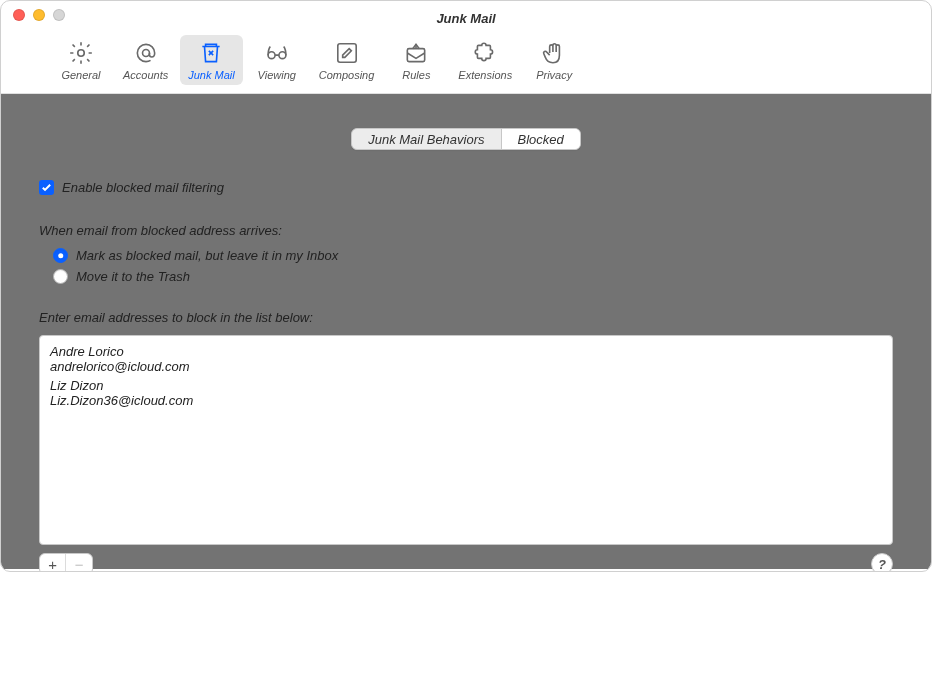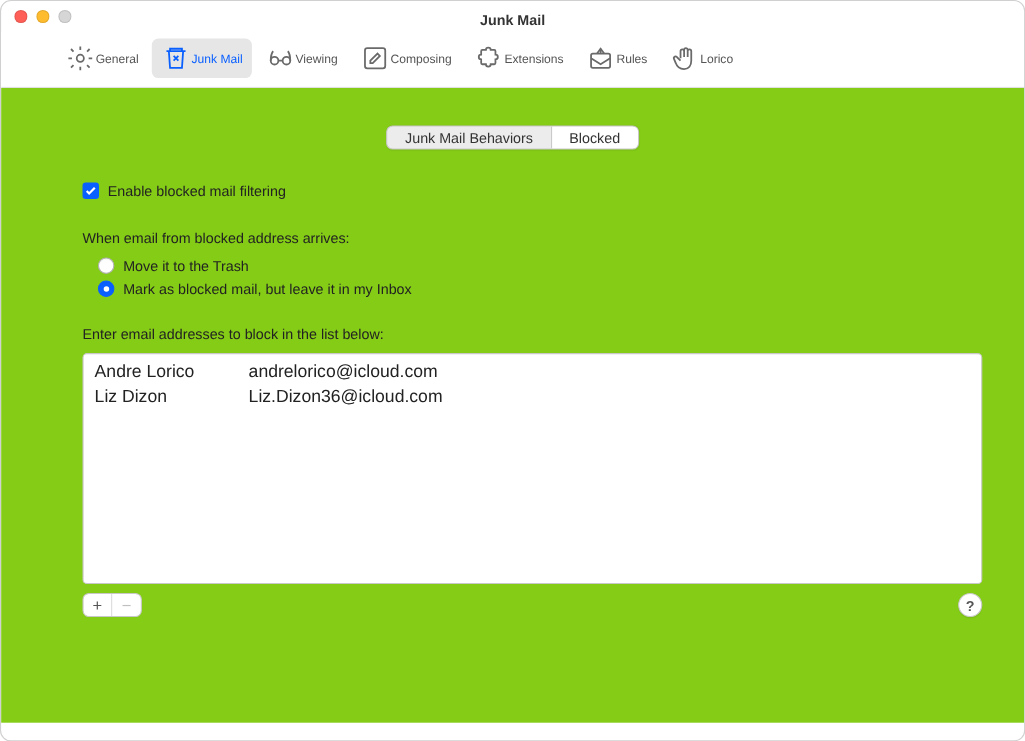--- a/index.html
+++ b/index.html
@@ -10,26 +10,27 @@
     }
     body {
       font-family: -apple-system, BlinkMacSystemFont, "Helvetica Neue", Arial, sans-serif;
       background: #fff;
       width: 932px;
       height: 674px;
       overflow: hidden;
     }
     .window {
       width: 932px;
-      height: 674px;
+      height: 572px;
       border: 1px solid #d0d0d0;
       border-radius: 10px;
       background: #ffffff;
       position: relative;
       overflow: hidden;
+      font-style: italic;
     }
     .titlebar {
       height: 28px;
       display: flex;
       align-items: center;
       position: relative;
     }
     .traffic {
       display: flex;
       gap: 8px;
@@ -56,21 +57,21 @@
     .toolbar {
       display: flex;
       justify-content: flex-start;
       padding: 6px 10px 8px 50px;
       gap: 4px;
       border-bottom: 1px solid #e0e0e0;
       background: #fff;
     }
     .tool {
       display: flex;
-      flex-direction: row;
+      flex-direction: column;
       align-items: center;
       padding: 4px 8px;
       border-radius: 6px;
       font-size: 11px;
       color: #555;
       min-width: 60px;
       cursor: default;
     }
     .tool.selected {
       background: #e6e6e6;
@@ -92,21 +93,21 @@
       stroke: currentColor;
       fill: none;
       stroke-width: 1.5;
     }
     .tool-label {
       font-size: 11px;
       margin-top: 2px;
       color: #555;
     }
     .content-outer {
-      background: #84cc16;
+      background: #737373;
       height: calc(100% - 95px);
       margin: 0;
       padding: 0;
     }
     .seg-wrap {
       display: flex;
       justify-content: center;
       padding-top: 34px;
     }
     .segmented {
@@ -126,21 +127,20 @@
       display: flex;
       align-items: center;
       cursor: default;
     }
     .seg:last-child { border-right: none; text-align: right; }
     .seg.active {
       background: #ffffff;
     }
     .pane {
       padding: 30px 38px 10px 38px;
-      margin-left: 36px;
     }
     .checkrow {
       display: flex;
       align-items: center;
       gap: 8px;
       margin-bottom: 28px;
     }
     .checkbox {
       width: 15px;
       height: 15px;
@@ -193,23 +193,24 @@
     .listbox {
       background: #fff;
       border: 1px solid #c8c8c8;
       border-radius: 4px;
       height: 210px;
       overflow: auto;
       padding: 6px 0;
     }
     .row {
       display: flex;
-      font-size: 16px;
+      font-size: 13px;
       color: #222;
       padding: 2px 10px;
+      flex-direction: column;
     }
     .row .col-name { width: 140px; }
     .row .col-email { flex: 1; }
     .footer {
       display: flex;
       justify-content: space-between;
       align-items: center;
       padding: 8px 0 0 0;
     }
     .addremove {
@@ -264,20 +265,29 @@
     <div class="tool">
       <span class="tool-icon">
         <svg viewBox="0 0 24 24">
             <circle cx="12" cy="12" r="3"></circle>
             <path d="M12 2v3M12 19v3M4.2 4.2l2.1 2.1M17.7 17.7l2.1 2.1M2 12h3M19 12h3M4.2 19.8l2.1-2.1M17.7 6.3l2.1-2.1"></path>
           </svg>
       </span>
       <span class="tool-label">General</span>
     </div>
 
+    <div class="tool">
+      <span class="tool-icon">
+        <svg viewBox="0 0 24 24">
+            <circle cx="12" cy="12" r="3.2"></circle>
+            <path d="M15.2 12v1.4c0 1.3.9 2.3 2.1 2.3 1.6 0 2.7-1.6 2.7-3.7 0-4.4-3.6-8-8-8s-8 3.6-8 8 3.6 8 8 8c1.6 0 3-.4 4.2-1.2"></path>
+          </svg>
+      </span>
+      <span class="tool-label">Accounts</span>
+    </div>
 
     <div class="tool selected">
       <span class="tool-icon">
         <svg viewBox="0 0 24 24">
             <path d="M4 6h16"></path>
             <path d="M7 6V4h10v2"></path>
             <path d="M6 6l1 14h10l1-14"></path>
             <path d="M10 10l4 4M14 10l-4 4"></path>
           </svg>
       </span>
@@ -303,45 +313,45 @@
             <path d="M8 14l6-6 2 2-6 6H8v-2z"></path>
           </svg>
       </span>
       <span class="tool-label">Composing</span>
     </div>
 
 
     <div class="tool">
       <span class="tool-icon">
         <svg viewBox="0 0 24 24">
-            <path d="M5 9V6a1 1 0 011-1h3a2 2 0 114 0h3a1 1 0 011 1v3a2 2 0 110 4v3a1 1 0 01-1 1h-3a2 2 0 11-4 0H6a1 1 0 01-1-1v-3a2 2 0 110-4z"></path>
-          </svg>
-      </span>
-      <span class="tool-label">Extensions</span>
-    </div>
-
-    <div class="tool">
-      <span class="tool-icon">
-        <svg viewBox="0 0 24 24">
             <rect x="4" y="8" width="16" height="12" rx="1.5"></rect>
             <path d="M4 12l8 5 8-5"></path>
             <path d="M9 8l3-4 3 4"></path>
             <path d="M12 4v4"></path>
           </svg>
       </span>
       <span class="tool-label">Rules</span>
     </div>
 
     <div class="tool">
       <span class="tool-icon">
         <svg viewBox="0 0 24 24">
+            <path d="M5 9V6a1 1 0 011-1h3a2 2 0 114 0h3a1 1 0 011 1v3a2 2 0 110 4v3a1 1 0 01-1 1h-3a2 2 0 11-4 0H6a1 1 0 01-1-1v-3a2 2 0 110-4z"></path>
+          </svg>
+      </span>
+      <span class="tool-label">Extensions</span>
+    </div>
+
+    <div class="tool">
+      <span class="tool-icon">
+        <svg viewBox="0 0 24 24">
             <path d="M8 12V6a1.5 1.5 0 013 0v5V5a1.5 1.5 0 013 0v6V6a1.5 1.5 0 013 0v8c0 4-2 7-6 7s-6-2-7-5l-1.5-3.5a1.5 1.5 0 012.7-1.3L8 14"></path>
           </svg>
       </span>
-      <span class="tool-label">Lorico</span>
+      <span class="tool-label">Privacy</span>
     </div>
 
   </div>
 
   <div class="content-outer">
 
     <div class="seg-wrap">
       <div class="segmented">
         <div class="seg">Junk Mail Behaviors</div>
         <div class="seg active">Blocked</div>
@@ -356,26 +366,26 @@
               <path d="M2 6.2l2.4 2.4L10 3"></path>
             </svg>
         </div>
         <span class="label13">Enable blocked mail filtering</span>
       </div>
 
       <div class="section-label">When email from blocked address arrives:</div>
 
       <div class="radios">
         <div class="radiorow">
+          <div class="radio checked"></div>
+          <span class="label13">Mark as blocked mail, but leave it in my Inbox</span>
+        </div>
+        <div class="radiorow">
           <div class="radio"></div>
           <span class="label13">Move it to the Trash</span>
-        </div>
-        <div class="radiorow">
-          <div class="radio checked"></div>
-          <span class="label13">Mark as blocked mail, but leave it in my Inbox</span>
         </div>
       </div>
 
       <div class="section-label">Enter email addresses to block in the list below:</div>
 
       <div class="listbox">
         <div class="row">
           <div class="col-name">Andre Lorico</div>
           <div class="col-email">andrelorico@icloud.com</div>
         </div>

